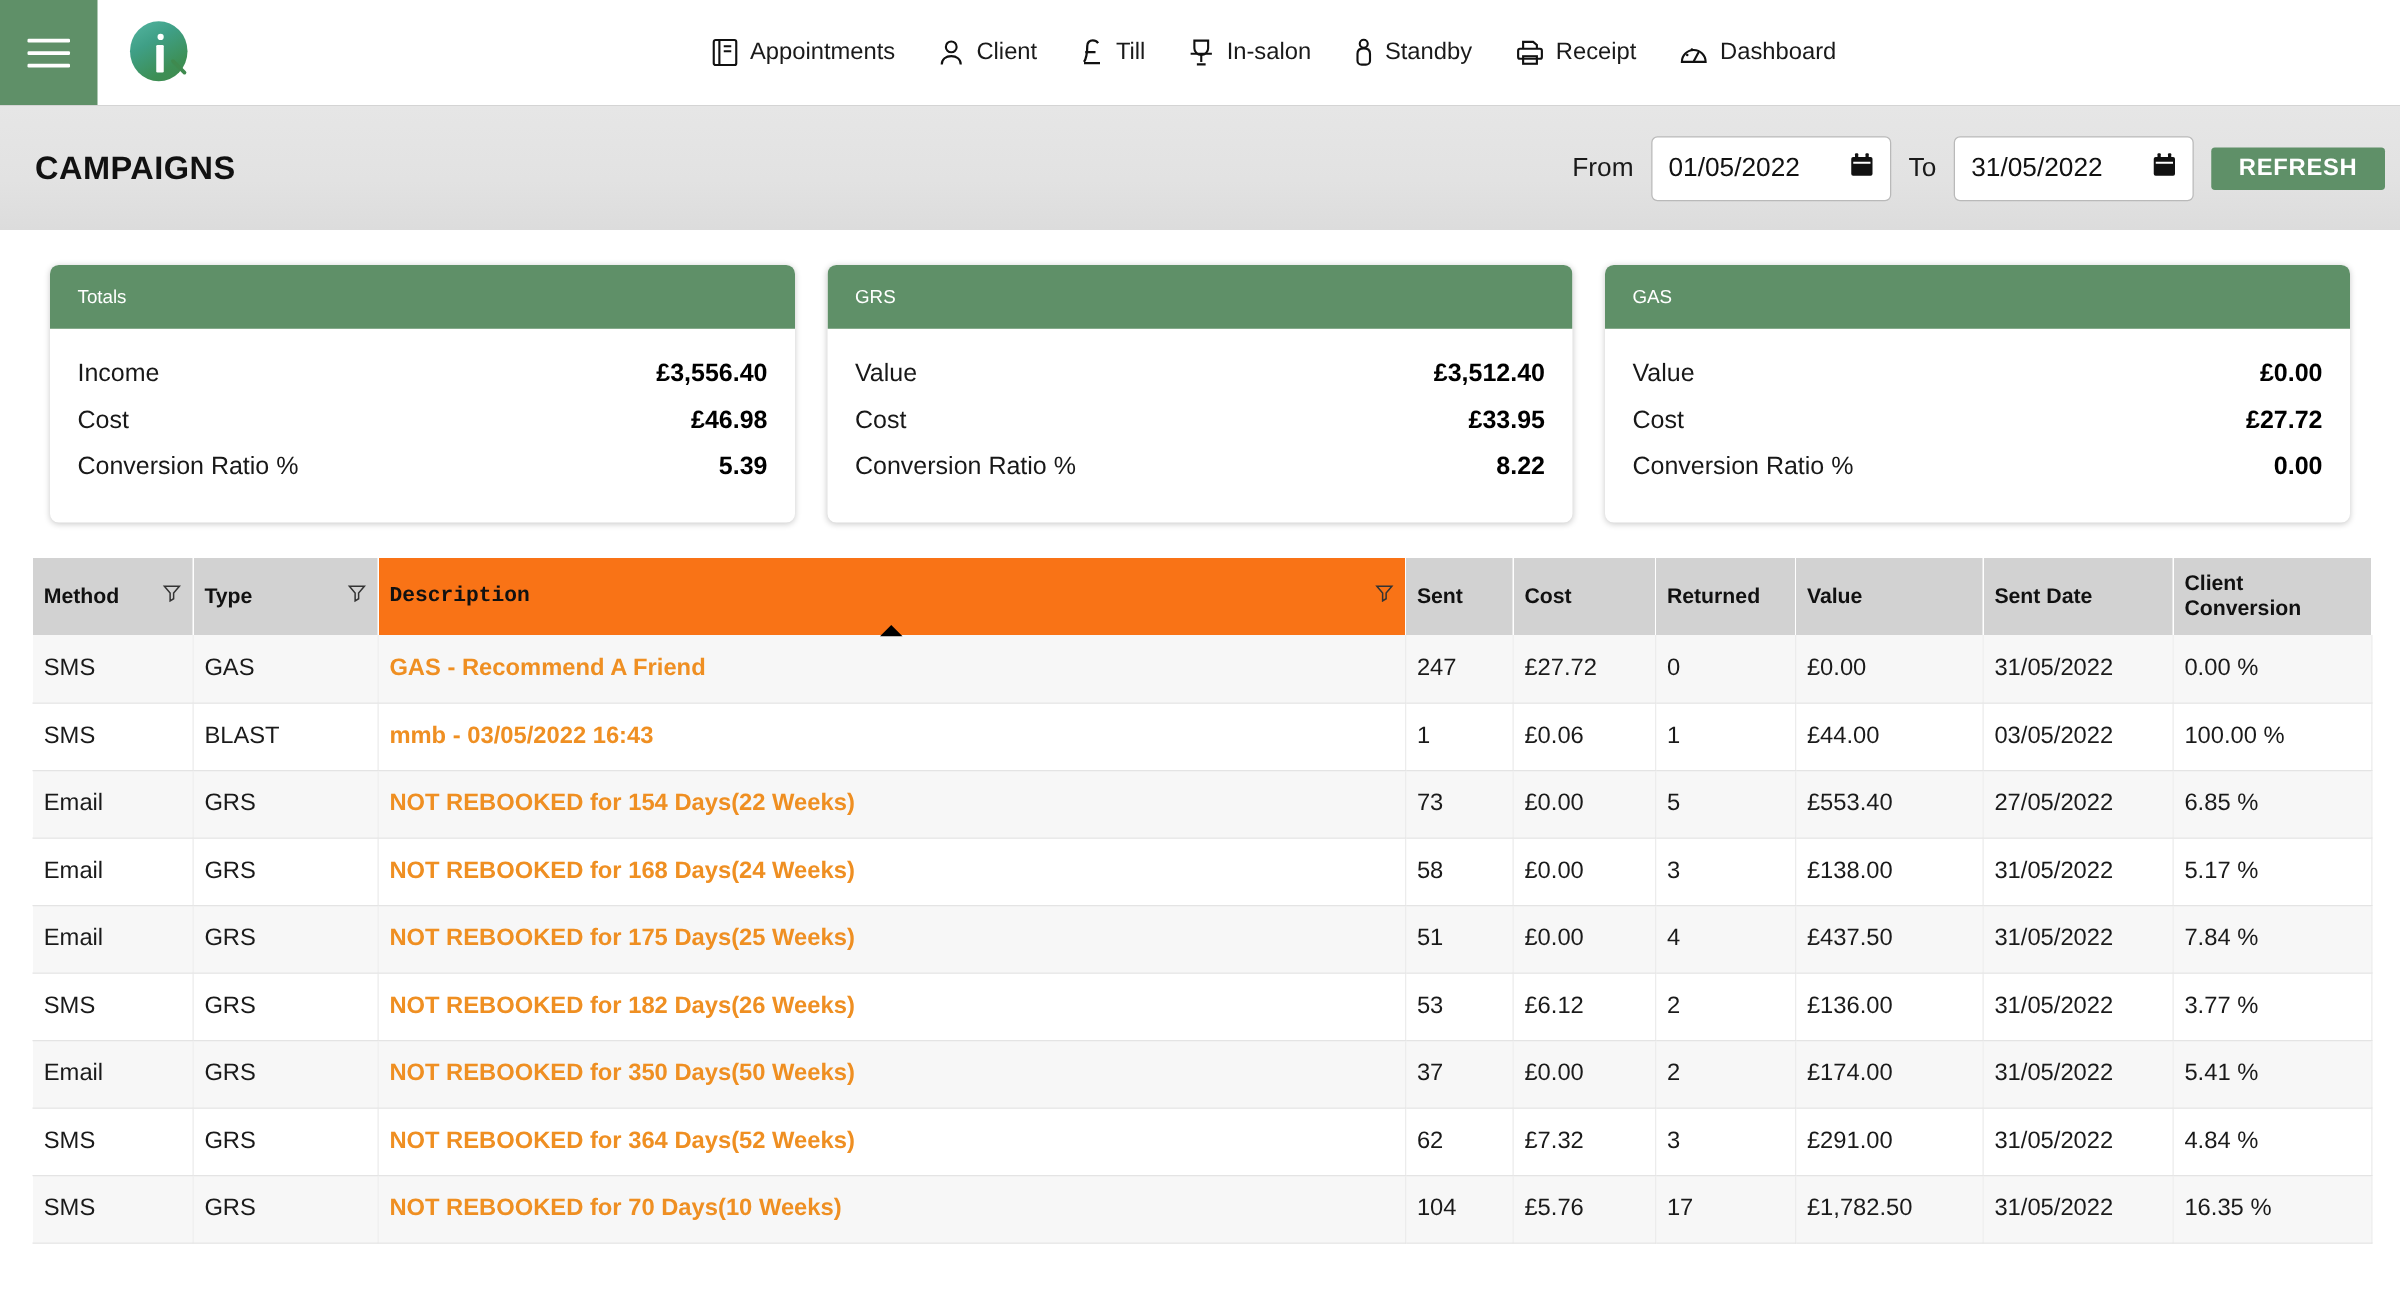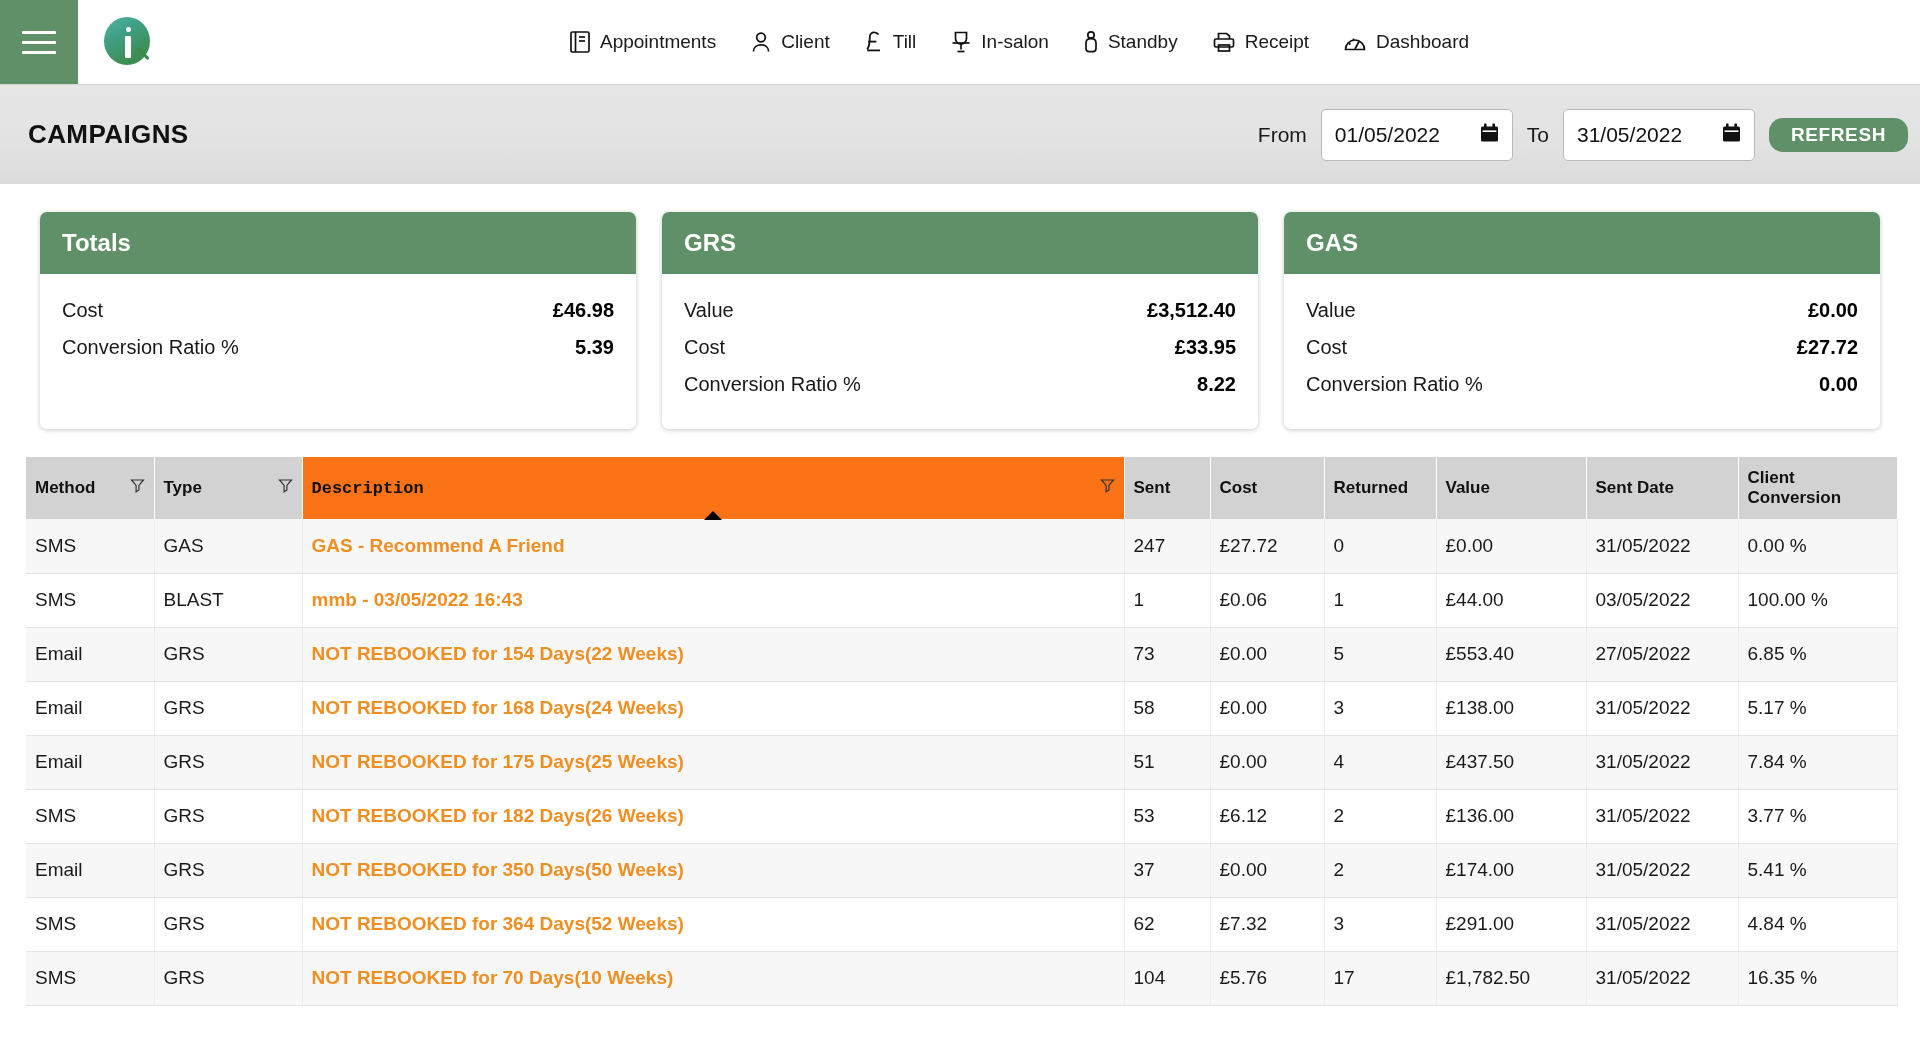--- a/index.html
+++ b/index.html
@@ -100,41 +100,41 @@
   .datefield {
     width: 192px; height: 52px;
     background: #fff; border: 1px solid #b9b9b9; border-radius: 5px;
     display: flex; align-items: center; justify-content: space-between;
     padding: 0 13px; cursor: text;
   }
   .datefield span.val { font-size: 21px; color: #111; }
   .btn-refresh {
     height: 34px; padding: 0 22px;
     background: #5f9068; color: #fff;
-    border: none; border-radius: 14px;
+    border: none; border-radius: 3px;
     font-size: 19px; font-weight: bold; letter-spacing: .6px;
     cursor: pointer;
   }
 
   
   .cards {
     display: flex; gap: 26px;
     padding: 28px 40px 0 40px;
   }
   .card {
     flex: 1;
     background: #fff;
     border-radius: 7px;
     box-shadow: 0 1px 5px rgba(0,0,0,.22);
     overflow: hidden;
   }
   .card-head {
     background: #5f9068; color: #fff;
     padding: 17px 22px;
-    font-size: 24px; font-weight: bold;
+    font-size: 15px; font-weight: normal;
   }
   .card-body { padding: 18px 22px 26px 22px; }
   .card-row {
     display: flex; justify-content: space-between; align-items: baseline;
     padding: 7px 0;
   }
   .card-row .k { font-size: 20px; color: #181818; }
   .card-row .v { font-size: 20px; font-weight: bold; color: #000; }
 
   
@@ -322,20 +322,24 @@
 
     <button class="btn-refresh">REFRESH</button>
   </div>
 </div>
 
 <div class="cards">
 
   <div class="card">
     <div class="card-head">Totals</div>
     <div class="card-body">
+      <div class="card-row">
+        <span class="k">Income</span>
+        <span class="v">£3,556.40</span>
+      </div>
       <div class="card-row">
         <span class="k">Cost</span>
         <span class="v">£46.98</span>
       </div>
       <div class="card-row">
         <span class="k">Conversion Ratio %</span>
         <span class="v">5.39</span>
       </div>
     </div>
   </div>

